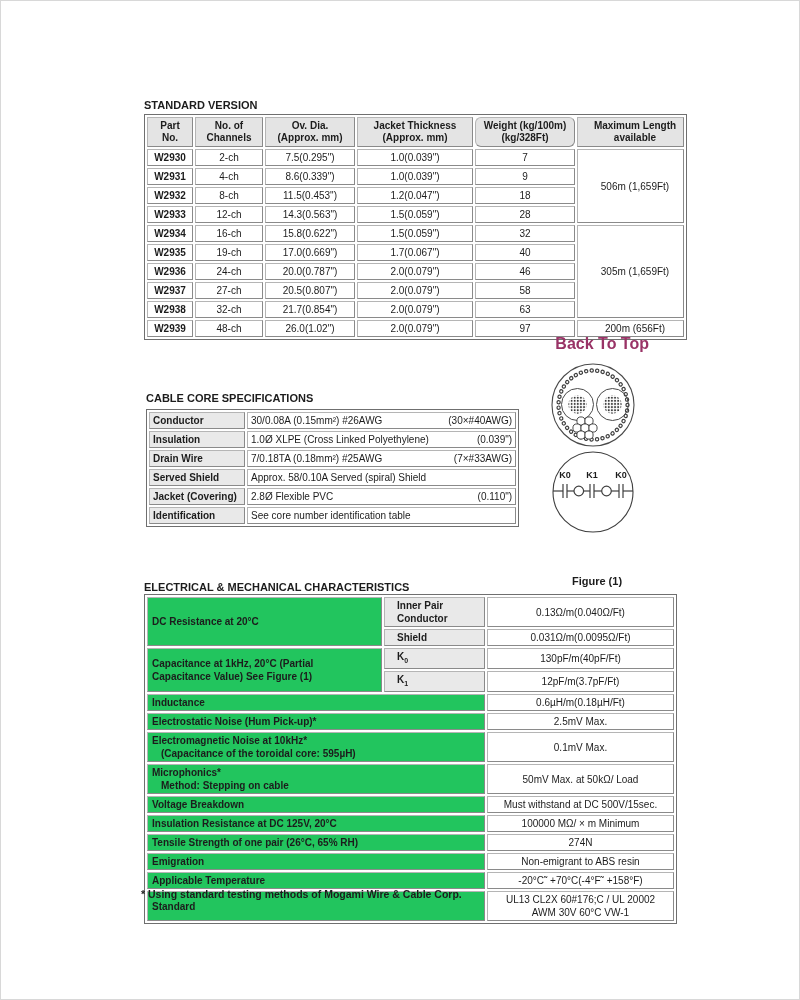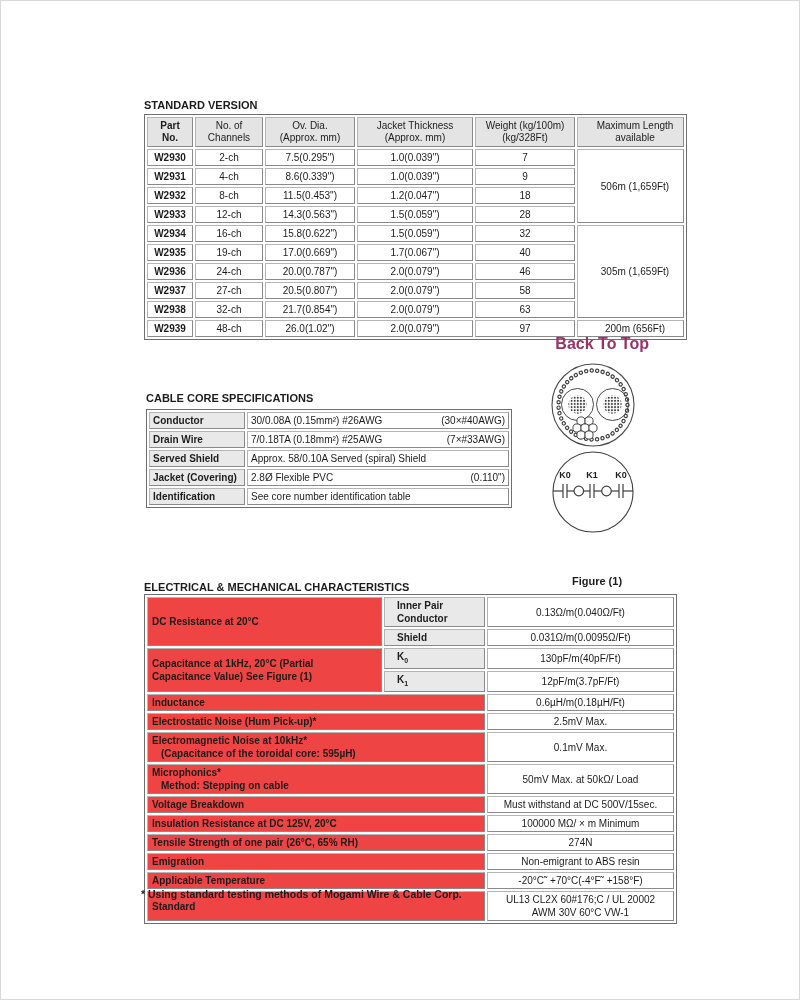--- a/index.html
+++ b/index.html
@@ -6,43 +6,43 @@
   body{
     width:800px;height:1000px;background:#ffffff;position:relative;
     font-family:"Liberation Sans","DejaVu Sans",sans-serif;color:#1c1c1c;
     box-sizing:border-box;border:1px solid #d8d8d8;overflow:hidden;
   }
   .heading{position:absolute;font-size:11px;font-weight:bold;letter-spacing:0;}
   table{border-collapse:separate;border-spacing:2px;border:1px solid #6f6f6f;background:#fff;}
   td,th{border:1px solid #9a9a9a;border-color:#b5b5b5 #8a8a8a #8a8a8a #b5b5b5;
         font-size:10px;line-height:13px;padding:1px 3px;text-align:center;vertical-align:middle;
         white-space:nowrap;}
-  th{background:#e4e4e4;font-weight:normal;line-height:12px;height:26px;}
+  th{background:#e4e4e4;font-weight:bold;line-height:12px;height:26px;}
   
   #std-table{position:absolute;left:143px;top:113px;}
   #std-table .c-part{width:38px;font-weight:bold;}
   #std-table .c-ch{width:60px;}
   #std-table .c-dia{width:82px;}
   #std-table .c-jkt{width:108px;}
-  #std-table .c-wt{width:92px;}
+  #std-table .c-wt{width:92px;border-radius:6px;}
   #std-table .c-max{width:90px;padding-left:12px;}
   #std-table td{height:13px;}
   
   #back-to-top{position:absolute;left:143px;top:334px;width:505px;text-align:right;
     font-size:16px;font-weight:bold;}
   #back-to-top a{color:#993366;text-decoration:none;}
   
   #ccs-table{position:absolute;left:145px;top:408px;}
   #ccs-table .lbl{width:88px;background:#e9e9e9;font-weight:bold;text-align:left;}
   #ccs-table .valcell{width:254px;text-align:left;}
   #ccs-table .pair{display:flex;justify-content:space-between;gap:48px;}
   #ccs-table .pair span:empty{display:none;}
   
   #em-table{position:absolute;left:143px;top:593px;}
-  #em-table .lbl{width:226px;background:#ef4444;font-weight:bold;text-align:left;padding-left:4px;}
+  #em-table .lbl{width:226px;background:#22c55e;font-weight:bold;text-align:left;padding-left:4px;}
   #em-table .mid{width:84px;background:#e9e9e9;font-weight:bold;text-align:left;padding-left:12px;}
   #em-table .val{width:179px;background:#fff;text-align:center;}
   #em-table .sub-line{padding-left:9px;}
   #em-table div:empty{display:none;}
   sub{font-size:7px;}
   #footnote{position:absolute;left:140px;top:887px;font-size:10.5px;font-weight:bold;}
   #figure-svg{position:absolute;left:535px;top:358px;}
   #figure-caption{position:absolute;left:535px;top:540px;width:122px;text-align:center;
     font-size:11px;font-weight:bold;margin-top:34px;}
 </style>
@@ -162,20 +162,29 @@
 <div class="heading" style="left:145px;top:391px;">CABLE CORE SPECIFICATIONS</div>
 
 <table id="ccs-table">
   <tbody>
       <tr>
     <td class="lbl">Conductor</td>
     <td class="valcell">
           <div class="pair">
             <span>30/0.08A (0.15mm²) #26AWG</span>
             <span>(30×#40AWG)</span>
+          </div>
+        </td>
+  </tr>
+  <tr>
+    <td class="lbl">Insulation</td>
+    <td class="valcell">
+          <div class="pair">
+            <span>1.0Ø XLPE (Cross Linked Polyethylene)</span>
+            <span>(0.039")</span>
           </div>
         </td>
   </tr>
   <tr>
     <td class="lbl">Drain Wire</td>
     <td class="valcell">
           <div class="pair">
             <span>7/0.18TA (0.18mm²) #25AWG</span>
             <span>(7×#33AWG)</span>
           </div>

